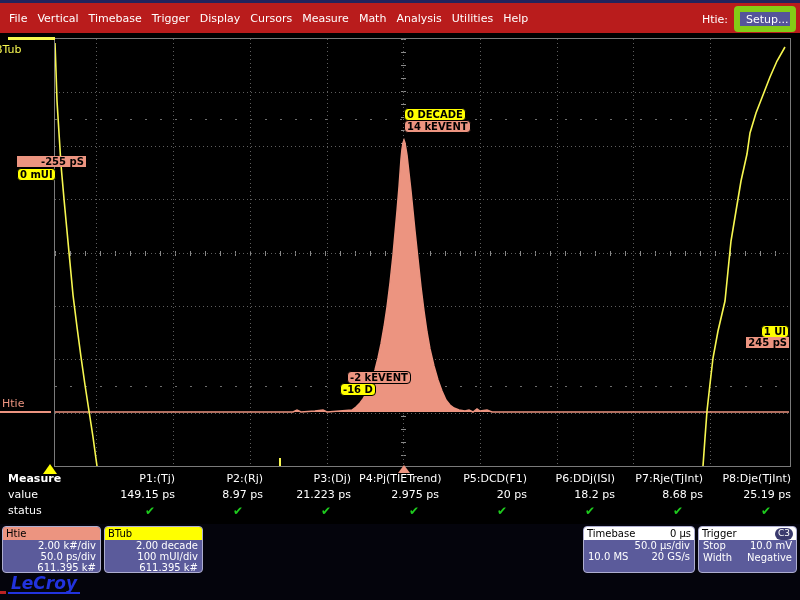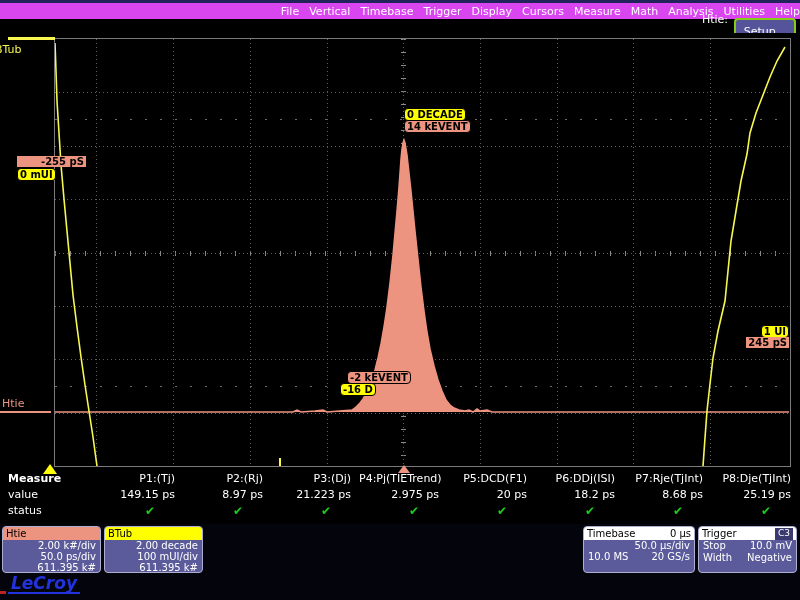--- a/index.html
+++ b/index.html
@@ -1,27 +1,27 @@
 <!DOCTYPE html>
 <html><head>
 <meta charset="utf-8">
 <style>
   html,body{margin:0;padding:0;background:#000;}
   #screen{position:relative;width:800px;height:600px;overflow:hidden;background:#000;
           font-family:"DejaVu Sans",sans-serif;-webkit-font-smoothing:none;}
 
   
-  #menubar{position:absolute;left:0;top:0;width:800px;height:19px;background:#d946ef;
-           border-top:3px solid #23235C;box-sizing:border-box;display:flex;align-items:center;justify-content:flex-end;}
+  #menubar{position:absolute;left:0;top:0;width:800px;height:33px;background:#b91c1c;
+           border-top:3px solid #23235C;box-sizing:border-box;display:flex;align-items:center;}
   .menu-item{color:#FFFFFF;font-size:11px;margin-left:10px;cursor:default;white-space:nowrap;}
   .menu-item:first-child{margin-left:9px;}
   #menu-context{position:absolute;right:72px;top:10px;color:#FFFFFF;font-size:11px;}
   #setup-btn{position:absolute;right:4px;top:3px;width:62px;height:26px;background:#55549A;
-             border:2px solid #84cc16;border-radius:4px;color:#FFFFFF;font-size:11px;
-             font-family:"DejaVu Sans",sans-serif;margin-top:12px;}
+             border:6px solid #84cc16;border-radius:4px;color:#FFFFFF;font-size:11px;
+             font-family:"DejaVu Sans",sans-serif;}
 
   
   #plot-region{position:absolute;left:0;top:33px;width:800px;height:441px;background:#000;}
   #plot-frame{position:absolute;left:54px;top:5px;width:735px;height:427px;background:#000;
               border:1px solid #7A7A7A;overflow:hidden;z-index:1;}
   .gv{position:absolute;top:0;bottom:0;width:1px;
       background:repeating-linear-gradient(to bottom,#5E5E5E 0 1px,transparent 1px 4px);}
   .gh{position:absolute;left:0;right:0;height:1px;
       background:repeating-linear-gradient(to right,#5E5E5E 0 1px,transparent 1px 4px);}
   .gsparse{position:absolute;left:0;right:0;height:1px;
@@ -74,21 +74,21 @@
            border:1px solid #AEAED0;border-radius:4px;overflow:hidden;box-sizing:border-box;}
   .descbox .hdr{height:13px;font-size:10px;line-height:13px;color:#000;padding:0 3px;}
   .descbox .line{font-size:10px;line-height:11px;color:#FFFFFF;text-align:right;padding-right:4px;}
   #box-htie{left:2px;} #box-htie .hdr{background:#EC9480;}
   #box-btub{left:104px;} #box-btub .hdr{background:#FFFF00;}
   #box-timebase{left:583px;width:112px;} 
   #box-trigger{left:698px;}
   .whitehdr{background:#FFFFFF;display:flex;justify-content:space-between;font-weight:normal;}
   .duo{display:flex;justify-content:space-between;font-size:10px;line-height:12px;color:#FFFFFF;
        padding:0 4px;}
-  .badge{background:#3A3A6E;color:#FFFFFF;font-size:9px;line-height:11px;border-radius:0;
+  .badge{background:#3A3A6E;color:#FFFFFF;font-size:9px;line-height:11px;border-radius:6px;
          padding:0 3px;margin-top:1px;}
   #logo{position:absolute;left:8px;top:50px;color:#2233DD;font-size:17px;font-weight:bold;
         font-style:italic;border-bottom:2px solid #2233DD;line-height:18px;padding:0 3px;}
   #logo-reddash{position:absolute;left:0;top:67px;width:6px;height:3px;background:#BB2222;}
   #datetime{position:absolute;right:8px;top:55px;color:#FFFFFF;font-size:12px;white-space:nowrap;}
 </style>
 </head>
 <body>
 
 <div id="screen">

